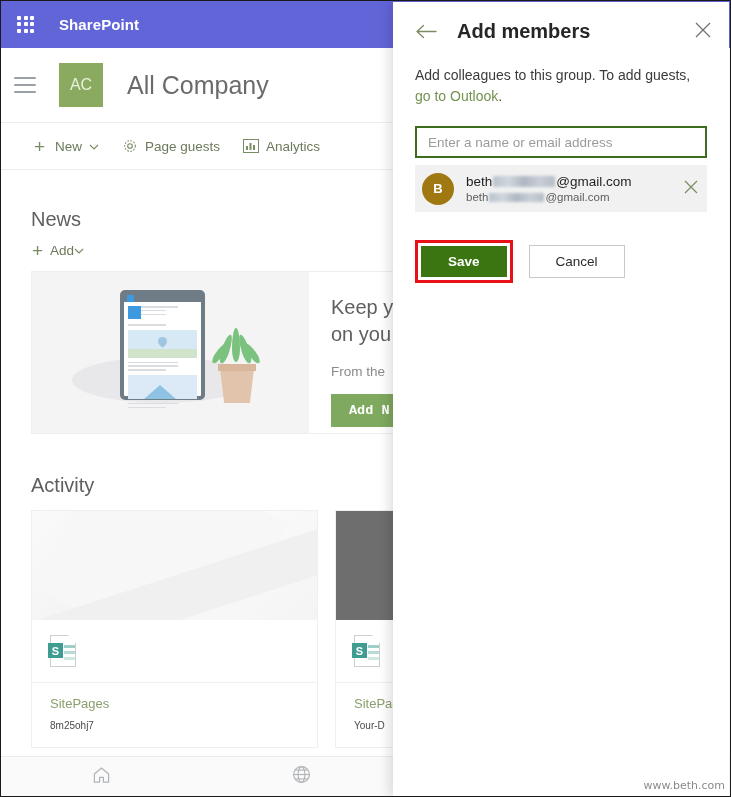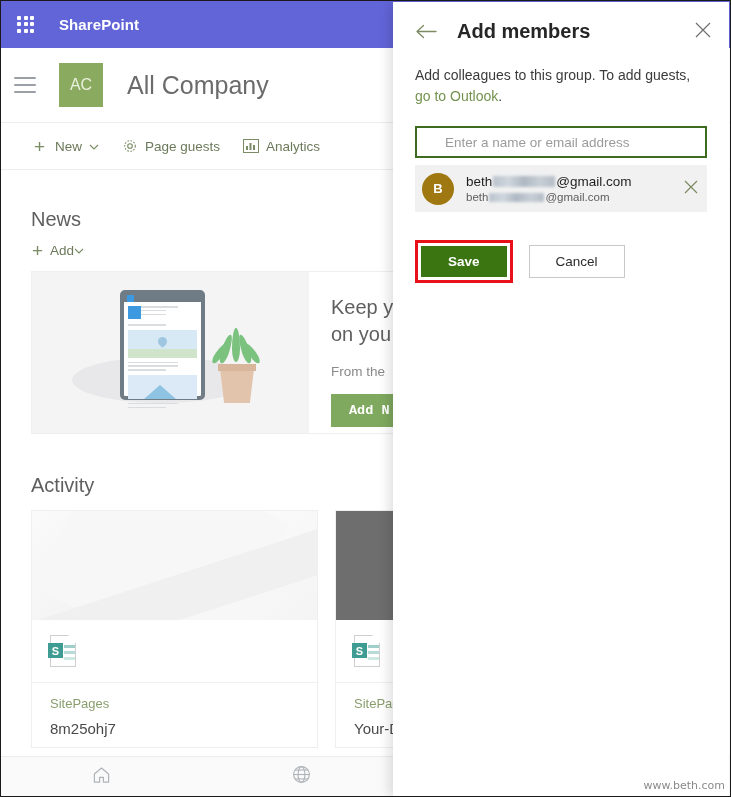--- a/index.html
+++ b/index.html
@@ -96,39 +96,39 @@
   .file-ic { width:26px; height:32px; position:relative; }
   .file-ic .pg { position:absolute; inset:0; background:#fff; border:1.6px solid #cfcfcf;
      clip-path:polygon(0 0,70% 0,100% 26%,100% 100%,0 100%); }
   .file-ic .badge { position:absolute; left:-2px; top:8px; width:15px; height:15px; background:#3f9c92;
      color:#fff; font-size:11px; font-weight:bold; display:flex; align-items:center; justify-content:center; }
   .file-ic .l1 { position:absolute; left:14px; top:10px; width:11px; height:3px; background:#9fcfc9; }
   .file-ic .l2 { position:absolute; left:14px; top:16px; width:11px; height:3px; background:#b7dcd7; }
   .file-ic .l3 { position:absolute; left:14px; top:22px; width:11px; height:3px; background:#cfe8e4; }
   .act-meta { border-top:1px solid #f0f0f0; padding:13px 18px 0 18px; }
   .act-lib { font-size:13px; color:#8a9e6d; }
-  .act-file { font-size:15px; color:#4a4a4a; margin-top:9px; }
+  .act-file { font-size:10px; color:#4a4a4a; margin-top:9px; }
 
   
   .bottom-bar { position:absolute; left:0; top:755px; width:731px; height:40px;
      background:#fafafa; border-top:1px solid #ececec; display:flex; align-items:center; }
   .bb-item { width:200px; display:flex; justify-content:center; }
 
   
   .panel { position:absolute; right:1px; top:1px; width:336px; height:795px; background:#fff;
      box-shadow:-4px 0 11px rgba(0,0,0,.13); }
   .panel-head { display:flex; align-items:center; padding:18px 18px 0 22px; }
   .back-arrow { font-size:21px; color:#7c8b63; line-height:1; cursor:pointer; }
   .panel-title { font-size:20px; color:#262626; font-weight:bold; margin-left:20px; }
   .close-x { margin-left:auto; font-size:19px; color:#6f6f6f; line-height:1; }
   .panel-desc { padding:22px 24px 0 22px; font-size:14px; color:#3b3b3b; line-height:1.5; }
   .panel-desc a { color:#74924f; text-decoration:none; }
 
   .picker { margin:19px 22px 0 22px; height:32px; border:2px solid #3d6b1f; background:#fff;
-     display:flex; align-items:center; padding:0 26px; }
+     display:flex; align-items:center; padding:0 9px; }
   .picker input { border:0; outline:0; width:100%; font-size:13.5px; color:#333;
      font-family:"Liberation Sans", sans-serif; background:transparent; }
   .picker input::placeholder { color:#9b9b9b; }
 
   .person-row { margin:7px 22px 0 22px; height:47px; background:#f1f1f1;
      display:flex; align-items:center; padding:0 9px 0 7px; }
   .avatar { width:32px; height:32px; border-radius:50%; background:#a07811; color:#fff;
      font-size:13px; font-weight:bold; display:flex; align-items:center; justify-content:center; }
   .person-txt { margin-left:12px; flex:1; }
   .pt-line { display:flex; align-items:center; }

